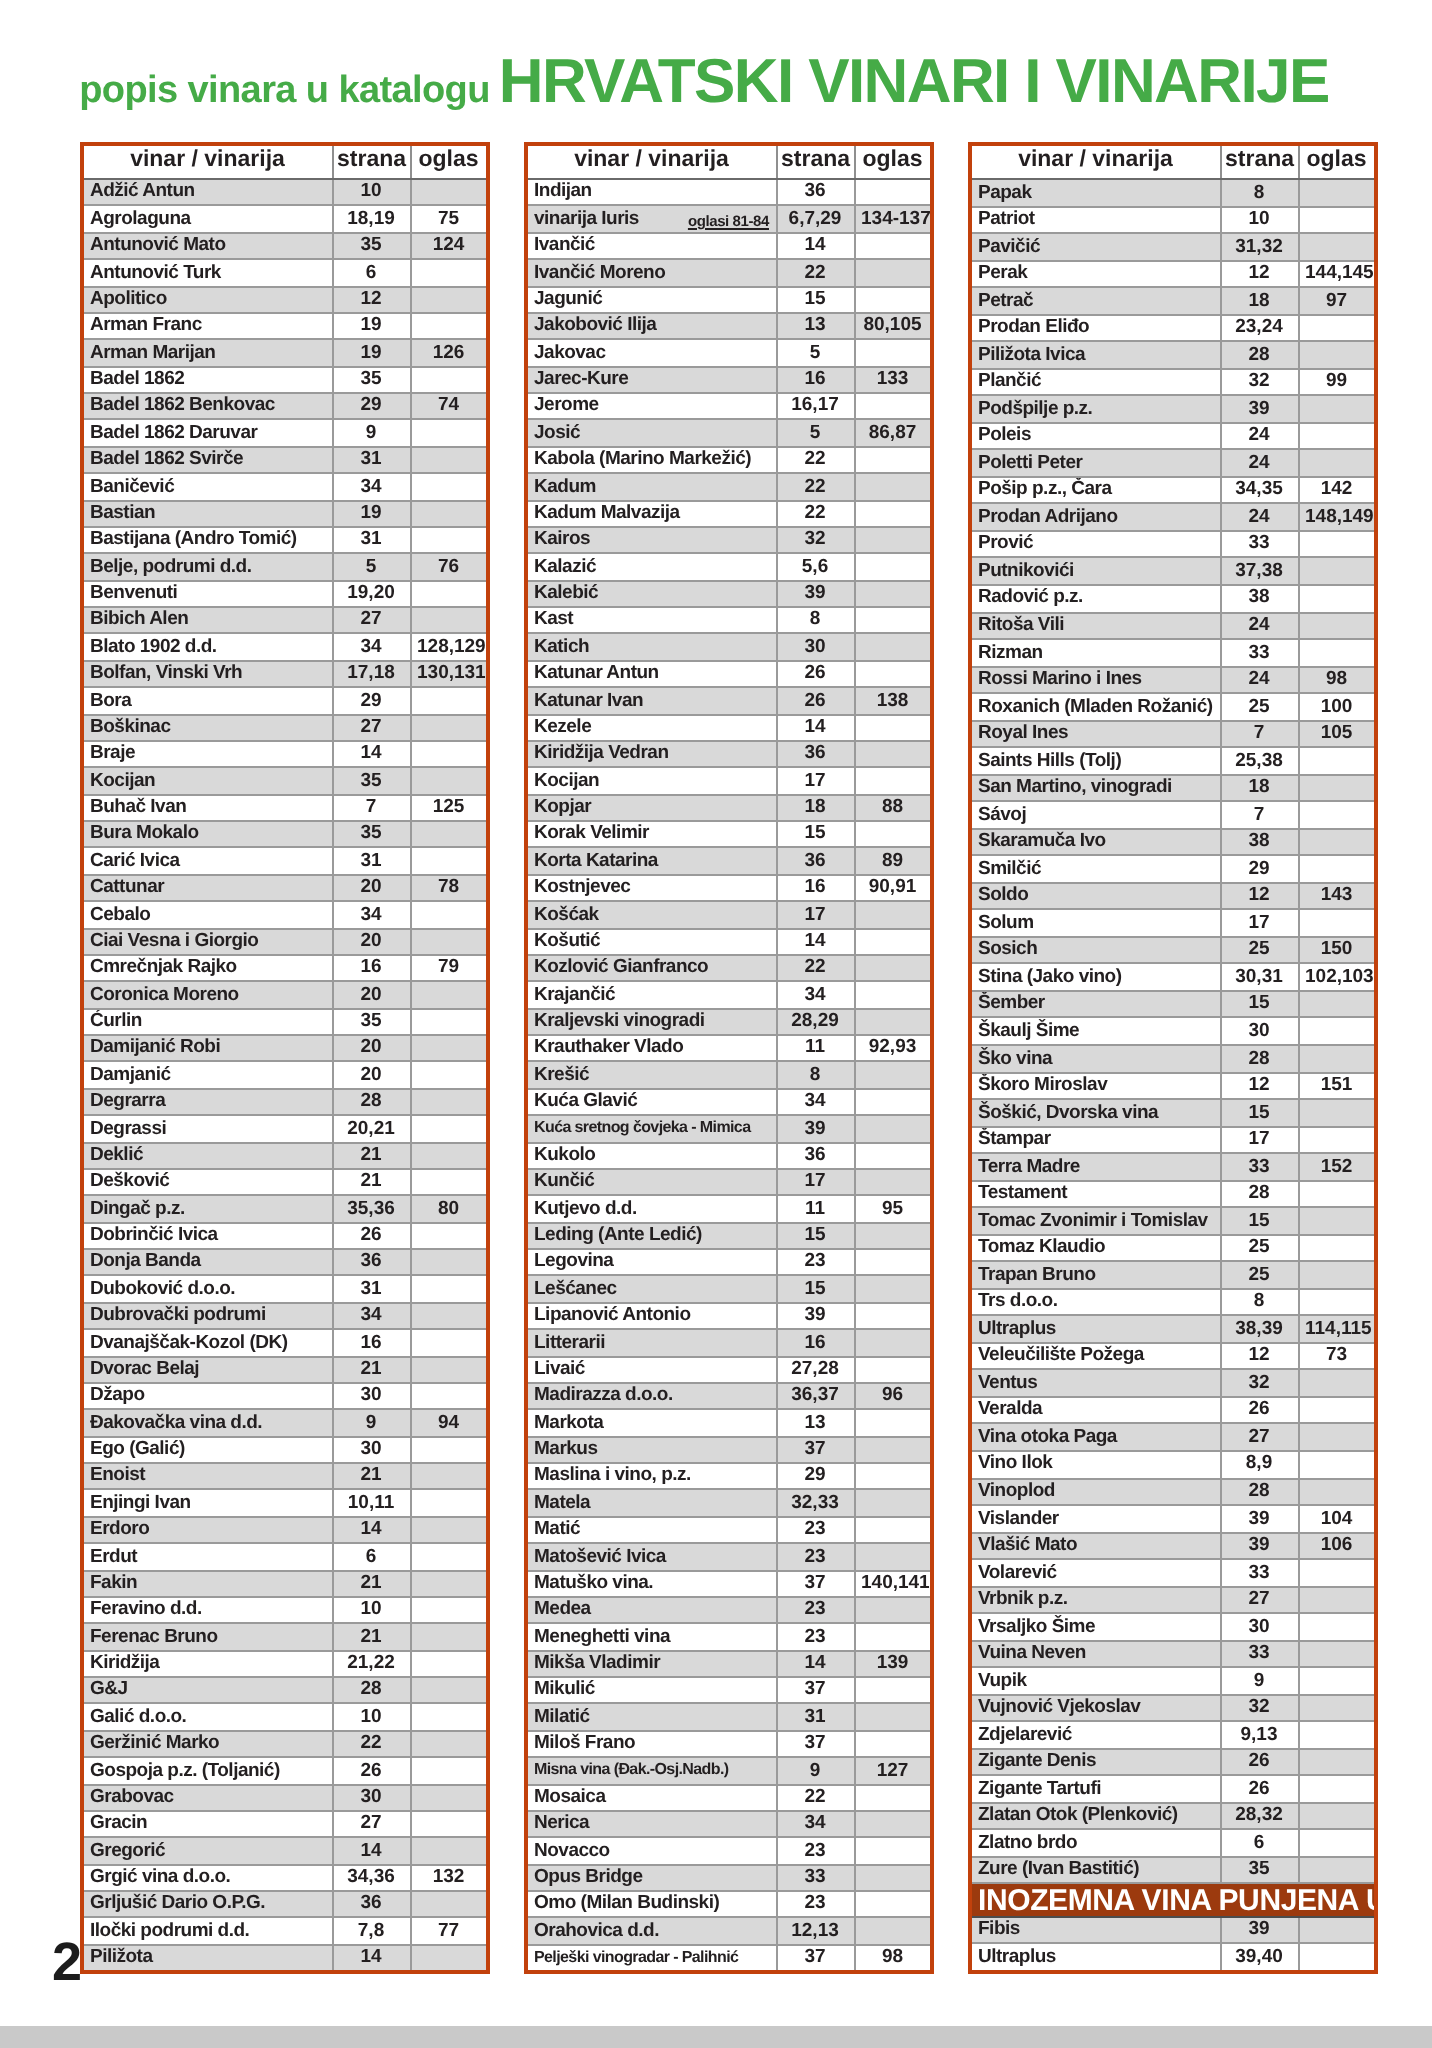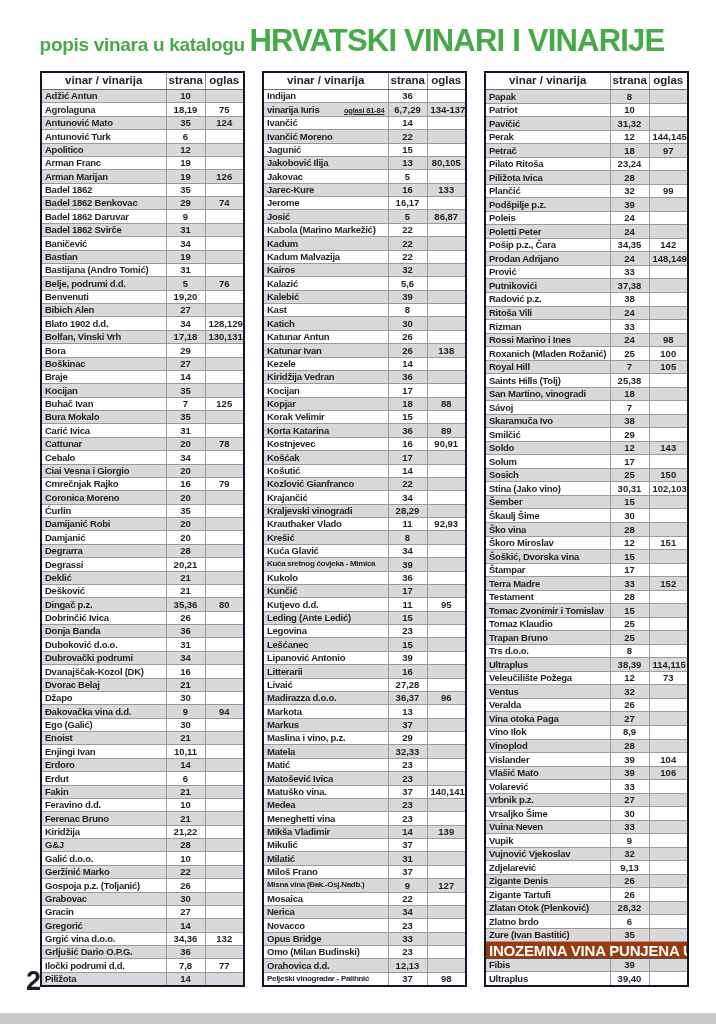--- a/index.html
+++ b/index.html
@@ -33,21 +33,21 @@
   .tables {
     position: absolute;
     top: 71px; left: 40px;
     display: flex;
     gap: 17px;
   }
   table.winelist {
     border-collapse: collapse;
     table-layout: fixed;
     width: 203px;
-    border: 2px solid #0f172a;
+    border: 2px solid #c2410c;
     background: #fff;
   }
   table.winelist col.c-name  { width: 125px; }
   table.winelist col.c-page  { width: 39px; }
   table.winelist col.c-ad    { width: 39px; }
   table.winelist th {
     font-size: 11.5px;
     font-weight: bold;
     text-align: center;
     height: 16px;
@@ -848,21 +848,21 @@
           <td class="name"><span>Perak</span></td>
           <td class="num">12</td>
           <td class="num">144,145</td>
         </tr>
         <tr class="shaded">
           <td class="name"><span>Petrač</span></td>
           <td class="num">18</td>
           <td class="num">97</td>
         </tr>
         <tr class="plain">
-          <td class="name"><span>Pilato Ritoša</span></td>
+          <td class="name"><span>Prodan Eliđo</span></td>
           <td class="num">23,24</td>
           <td class="num"></td>
         </tr>
         <tr class="shaded">
           <td class="name"><span>Piližota Ivica</span></td>
           <td class="num">28</td>
           <td class="num"></td>
         </tr>
         <tr class="plain">
           <td class="name"><span>Plančić</span></td>
@@ -923,21 +923,21 @@
           <td class="name"><span>Rossi Marino i Ines</span></td>
           <td class="num">24</td>
           <td class="num">98</td>
         </tr>
         <tr class="plain">
           <td class="name"><span>Roxanich (Mladen Rožanić)</span></td>
           <td class="num">25</td>
           <td class="num">100</td>
         </tr>
         <tr class="shaded">
-          <td class="name"><span>Royal Hill</span></td>
+          <td class="name"><span>Royal Ines</span></td>
           <td class="num">7</td>
           <td class="num">105</td>
         </tr>
         <tr class="plain">
           <td class="name"><span>Saints Hills (Tolj)</span></td>
           <td class="num">25,38</td>
           <td class="num"></td>
         </tr>
         <tr class="shaded">
           <td class="name"><span>San Martino, vinogradi</span></td>

